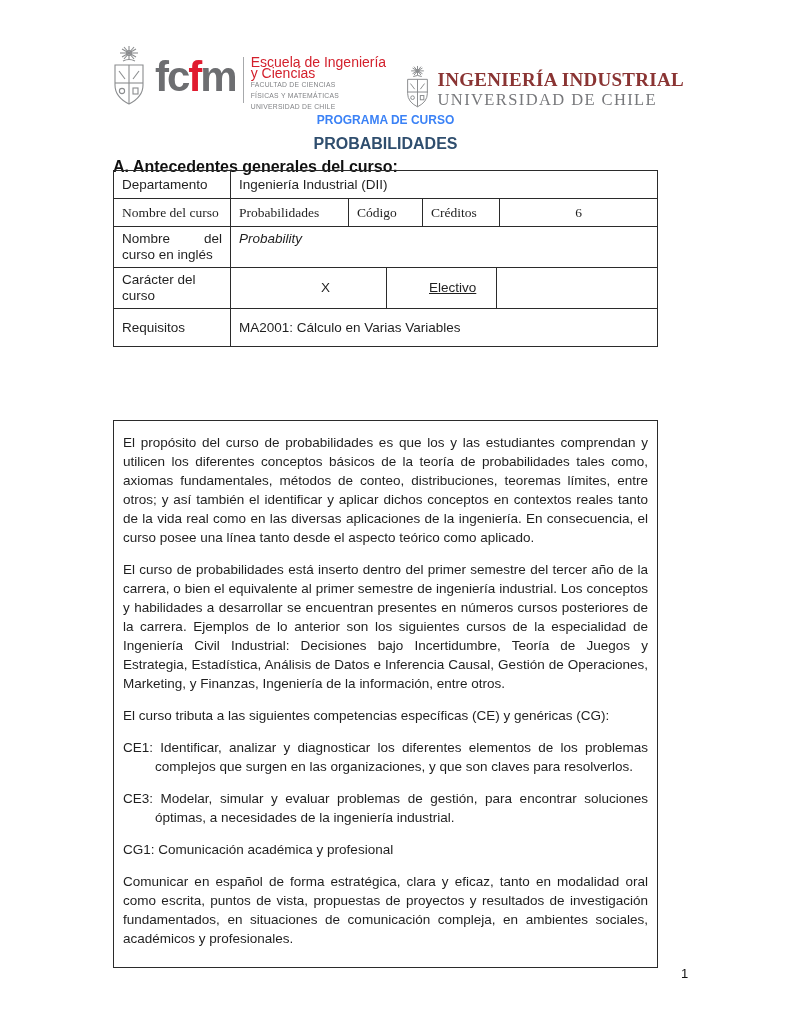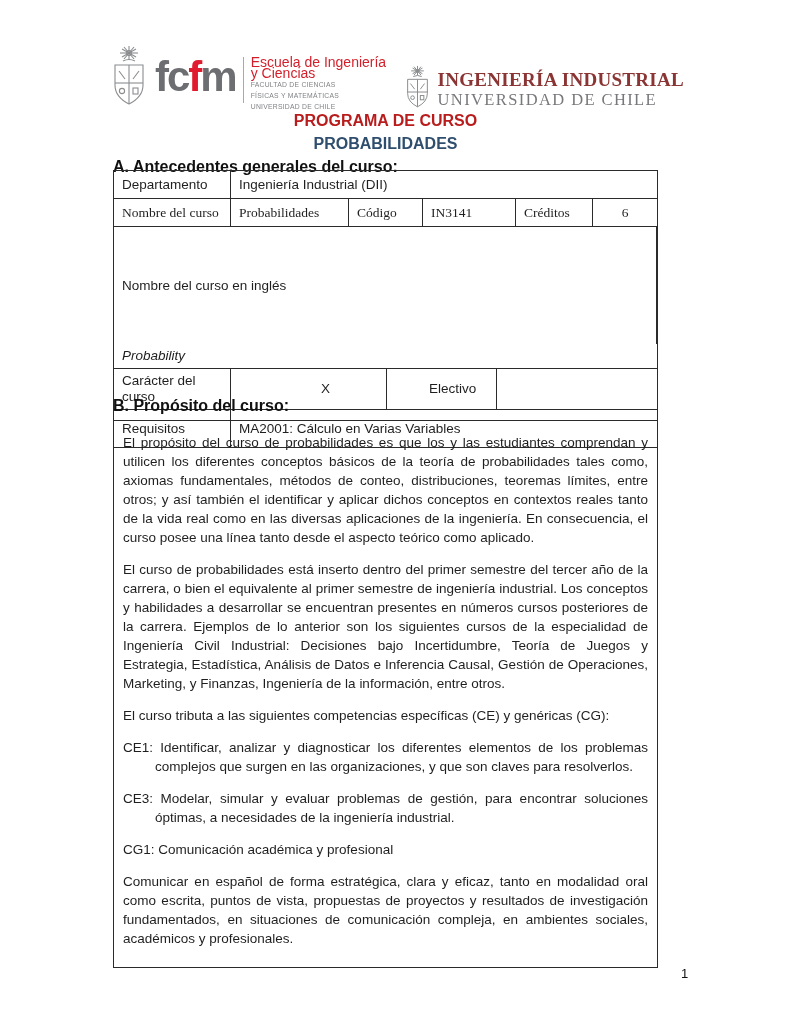--- a/index.html
+++ b/index.html
@@ -30,21 +30,21 @@
   .fcfm-school { color:#d31f2b; font-size:14px; line-height:10.5px; }
   .fcfm-faculty { color:#808285; font-size:6.8px; line-height:8px; letter-spacing:0.25px; margin-top:3px; }
 
   .logo-right { display:flex; align-items:center; margin-top:21px; }
   .dii-text { margin-left:5px; font-family:"Liberation Serif", serif; }
   .dii-line1 { color:#8a3433; font-weight:bold; font-size:19px; line-height:21px; letter-spacing:0.3px; }
   .dii-line2 { color:#77787b; font-size:16.5px; line-height:19px; letter-spacing:1.4px; }
 
   
   .title-block { position:absolute; left:113px; top:110px; width:545px; text-align:center; }
-  .title-line1 { font-size:16px; font-weight:bold; color:#b91c1c; line-height:21px; }
+  .title-line1 { font-size:12px; font-weight:bold; color:#3b82f6; line-height:21px; }
   .title-line2 { font-size:16px; font-weight:bold; color:#2f4e6e; line-height:21px; margin-top:2px; }
 
   
   .sec-heading { position:absolute; left:113px; width:560px; font-size:16px; font-weight:bold; color:#111; }
   .sec-a { top:158px; }
   .sec-b { top:397px; }
 
   
   .gtable {
     position:absolute; left:113px; top:170px; width:545px;
@@ -58,21 +58,21 @@
     padding:4px 8px; display:flex; align-items:center;
     min-width:0;
   }
   .tcell:last-child { border-right:none; }
   .tcell.grow { flex:1 1 auto; }
   .tcell.center { justify-content:center; text-align:center; }
   .tcell.top { align-items:flex-start; }
   .w-label { flex:0 0 117px; }
   .r1 { min-height:27px; }
   .r2 { min-height:27px;font-family:Liberation Serif, serif; }
-  .r3 { min-height:38px;flex-direction:column; }
+  .r3 { min-height:38px; }
   .r4 { min-height:38px; }
   .r5 { min-height:37px;gap:34px; }
   .r6 { min-height:37px; }
   .justify-label { text-align:justify; }
   .italic { font-style:italic; }
 
   
   .purpose-box {
     position:absolute; left:113px; top:420px; width:545px;
     box-sizing:border-box; border:1px solid #2b2b2b;
@@ -162,45 +162,43 @@
 
     <div class="trow r1">
       <div class="tcell w-label">Departamento</div>
       <div class="tcell grow">Ingeniería Industrial (DII)</div>
     </div>
 
     <div class="trow r2">
       <div class="tcell w-label">Nombre del curso</div>
       <div class="tcell" style="flex:0 0 118px;">Probabilidades</div>
       <div class="tcell" style="flex:0 0 74px;">Código</div>
-      <div class="tcell" style="flex:0 0 93px;">IN3141</div>
       <div class="tcell" style="flex:0 0 77px;">Créditos</div>
       <div class="tcell grow center">6</div>
     </div>
 
     <div class="trow r3">
       <div class="tcell w-label justify-label">Nombre del curso en inglés</div>
       <div class="tcell grow top italic">Probability</div>
     </div>
 
 
     <div class="trow r5">
       <div class="tcell w-label">Carácter del curso</div>
       <div class="tcell center" style="flex:0 0 122px;">X</div>
-      <div class="tcell" style="flex:0 0 76px;">Electivo</div>
+      <div class="tcell" style="flex:0 0 76px;text-decoration:underline;">Electivo</div>
       <div class="tcell grow"></div>
     </div>
 
     <div class="trow r6">
       <div class="tcell w-label">Requisitos</div>
       <div class="tcell grow">MA2001: Cálculo en Varias Variables</div>
     </div>
   </div>
 
-  <div class="sec-heading sec-b">B. Propósito del curso:</div>
 
   <div class="purpose-box">
     <p>El propósito del curso de probabilidades es que los y las estudiantes comprendan y utilicen los diferentes conceptos básicos de la teoría de probabilidades tales como, axiomas fundamentales, métodos de conteo, distribuciones, teoremas límites, entre otros; y así también el identificar y aplicar dichos conceptos en contextos reales tanto de la vida real como en las diversas aplicaciones de la ingeniería. En consecuencia, el curso posee una línea tanto desde el aspecto teórico como aplicado.</p>
     <p>El curso de probabilidades está inserto dentro del primer semestre del tercer año de la carrera, o bien el equivalente al primer semestre de ingeniería industrial. Los conceptos y habilidades a desarrollar se encuentran presentes en números cursos posteriores de la carrera. Ejemplos de lo anterior son los siguientes cursos de la especialidad de Ingeniería Civil Industrial: Decisiones bajo Incertidumbre, Teoría de Juegos y Estrategia, Estadística, Análisis de Datos e Inferencia Causal, Gestión de Operaciones, Marketing, y Finanzas, Ingeniería de la información, entre otros.</p>
     <p>El curso tributa a las siguientes competencias específicas (CE) y genéricas (CG):</p>
 
     <p class="ce-item"><span>CE1:</span> <span>Identificar, analizar y diagnosticar los diferentes elementos de los problemas complejos que surgen en las organizaciones, y que son claves para resolverlos.</span></p>
 
     <p class="ce-item"><span>CE3:</span> <span>Modelar, simular y evaluar problemas de gestión, para encontrar soluciones óptimas, a necesidades de la ingeniería industrial.</span></p>
 

